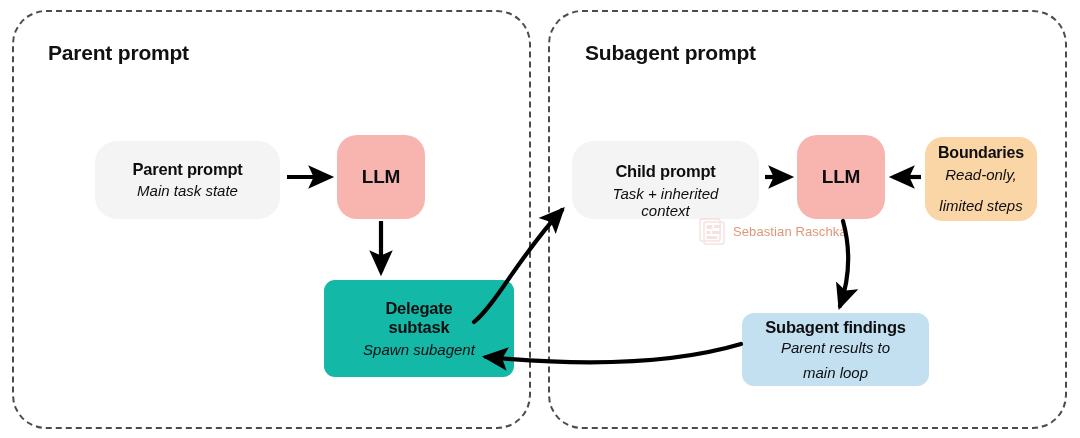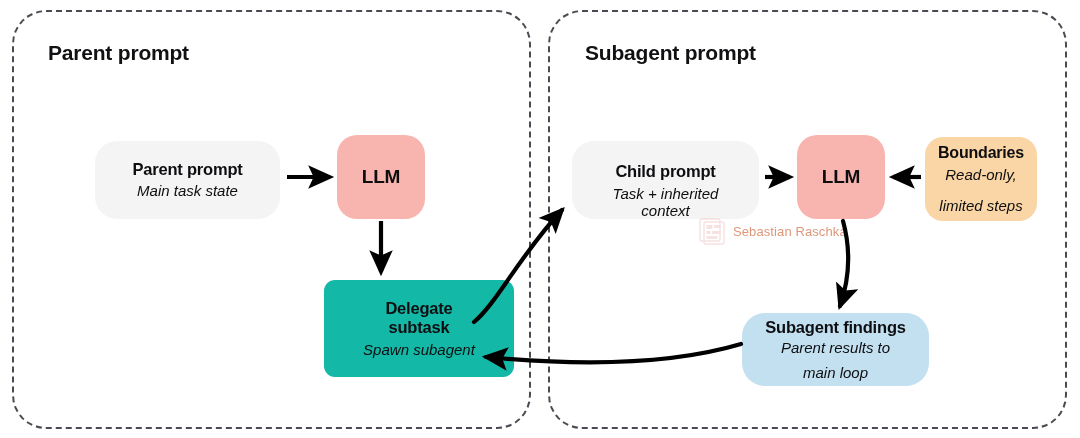--- a/index.html
+++ b/index.html
@@ -90,21 +90,21 @@
 
   #node-boundaries {
     left: 925px; top: 137px; width: 112px; height: 84px;
     background: #fad5a5; border-radius: 18px;
   }
   #node-boundaries .t { font-size: 16px; }
   #node-boundaries .s { line-height: 1.14; }
 
   #node-findings {
     left: 742px; top: 313px; width: 187px; height: 73px;
-    background: #c3e0f0; border-radius: 23px;
+    background: #c3e0f0; border-radius: 12px;
   }
   #node-findings .s { line-height: 1.14; margin-top: 1px; }
 
   
   #arrows {
     position: absolute;
     left: 0; top: 0;
     width: 1080px; height: 438px;
     pointer-events: none;
   }

